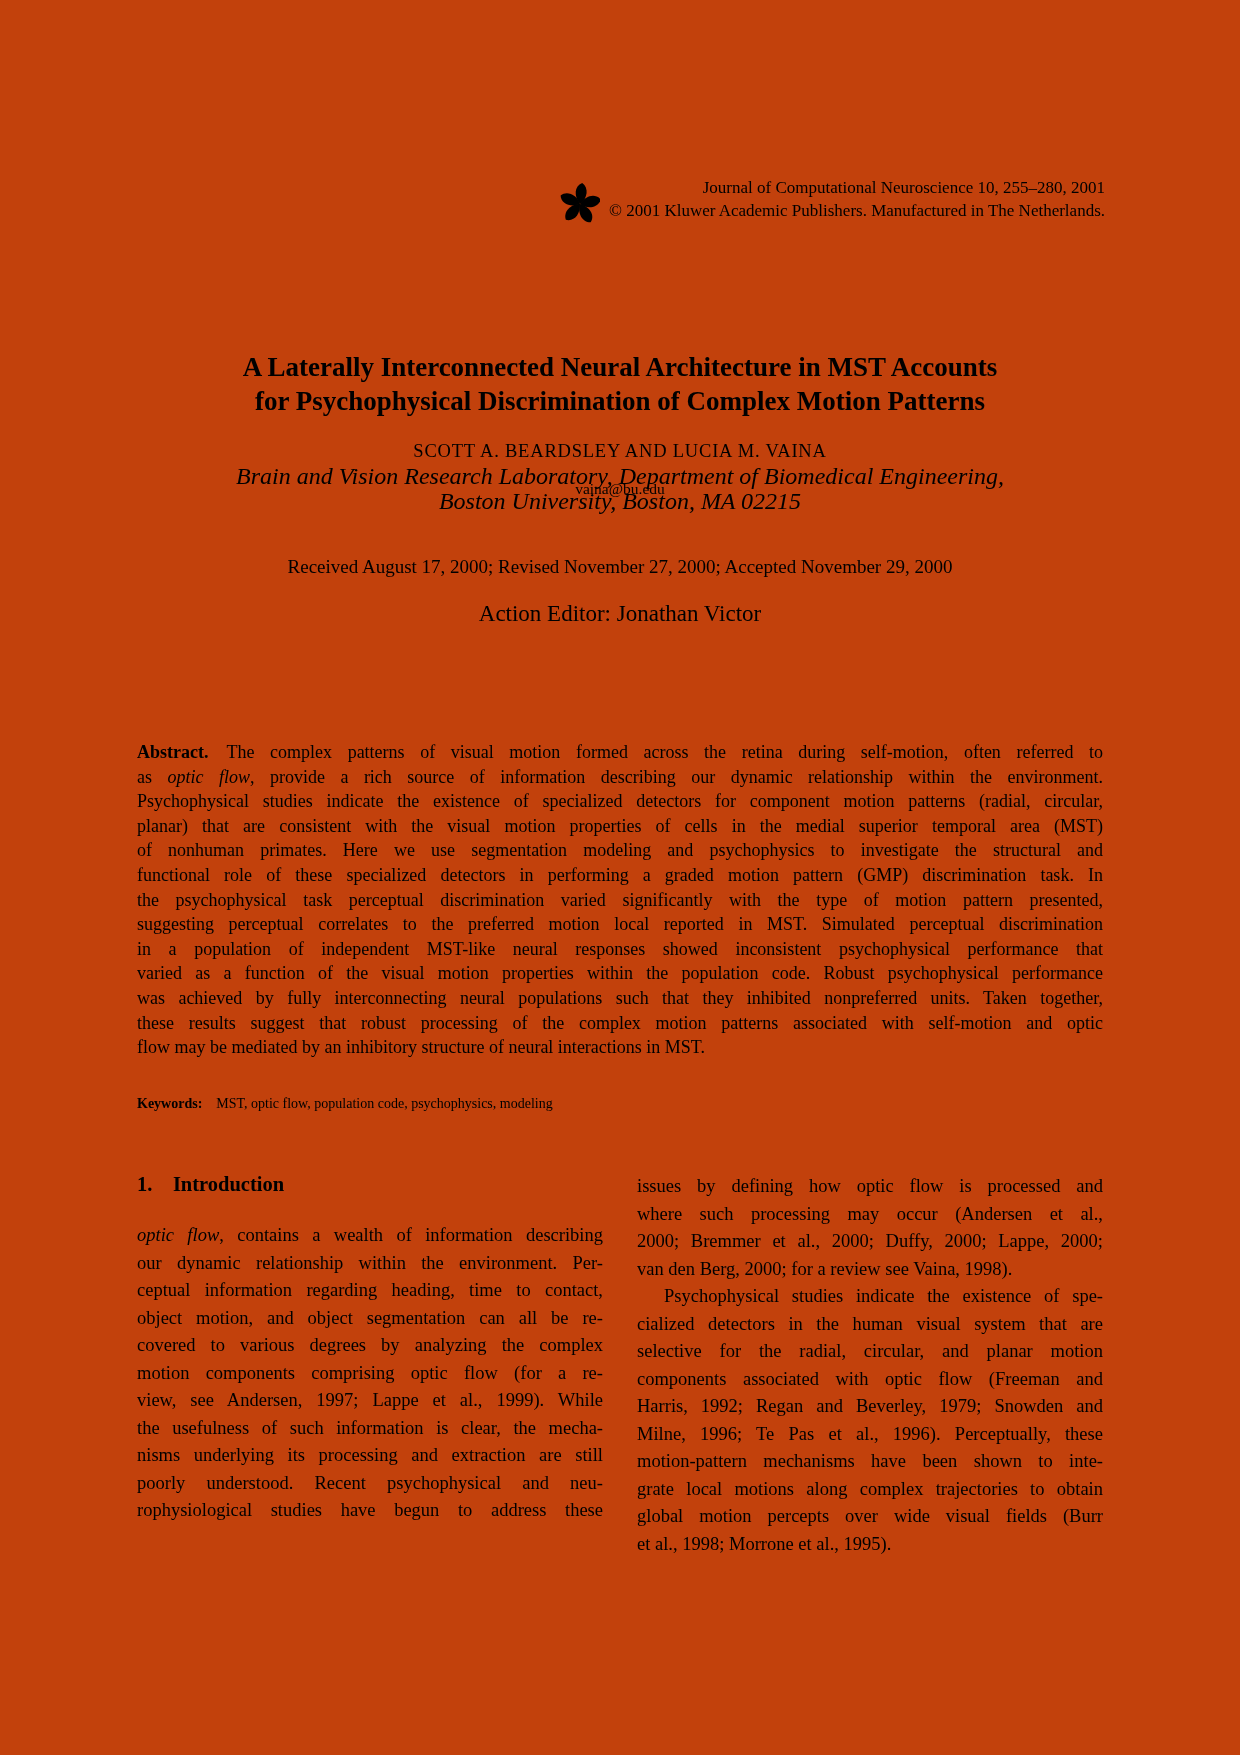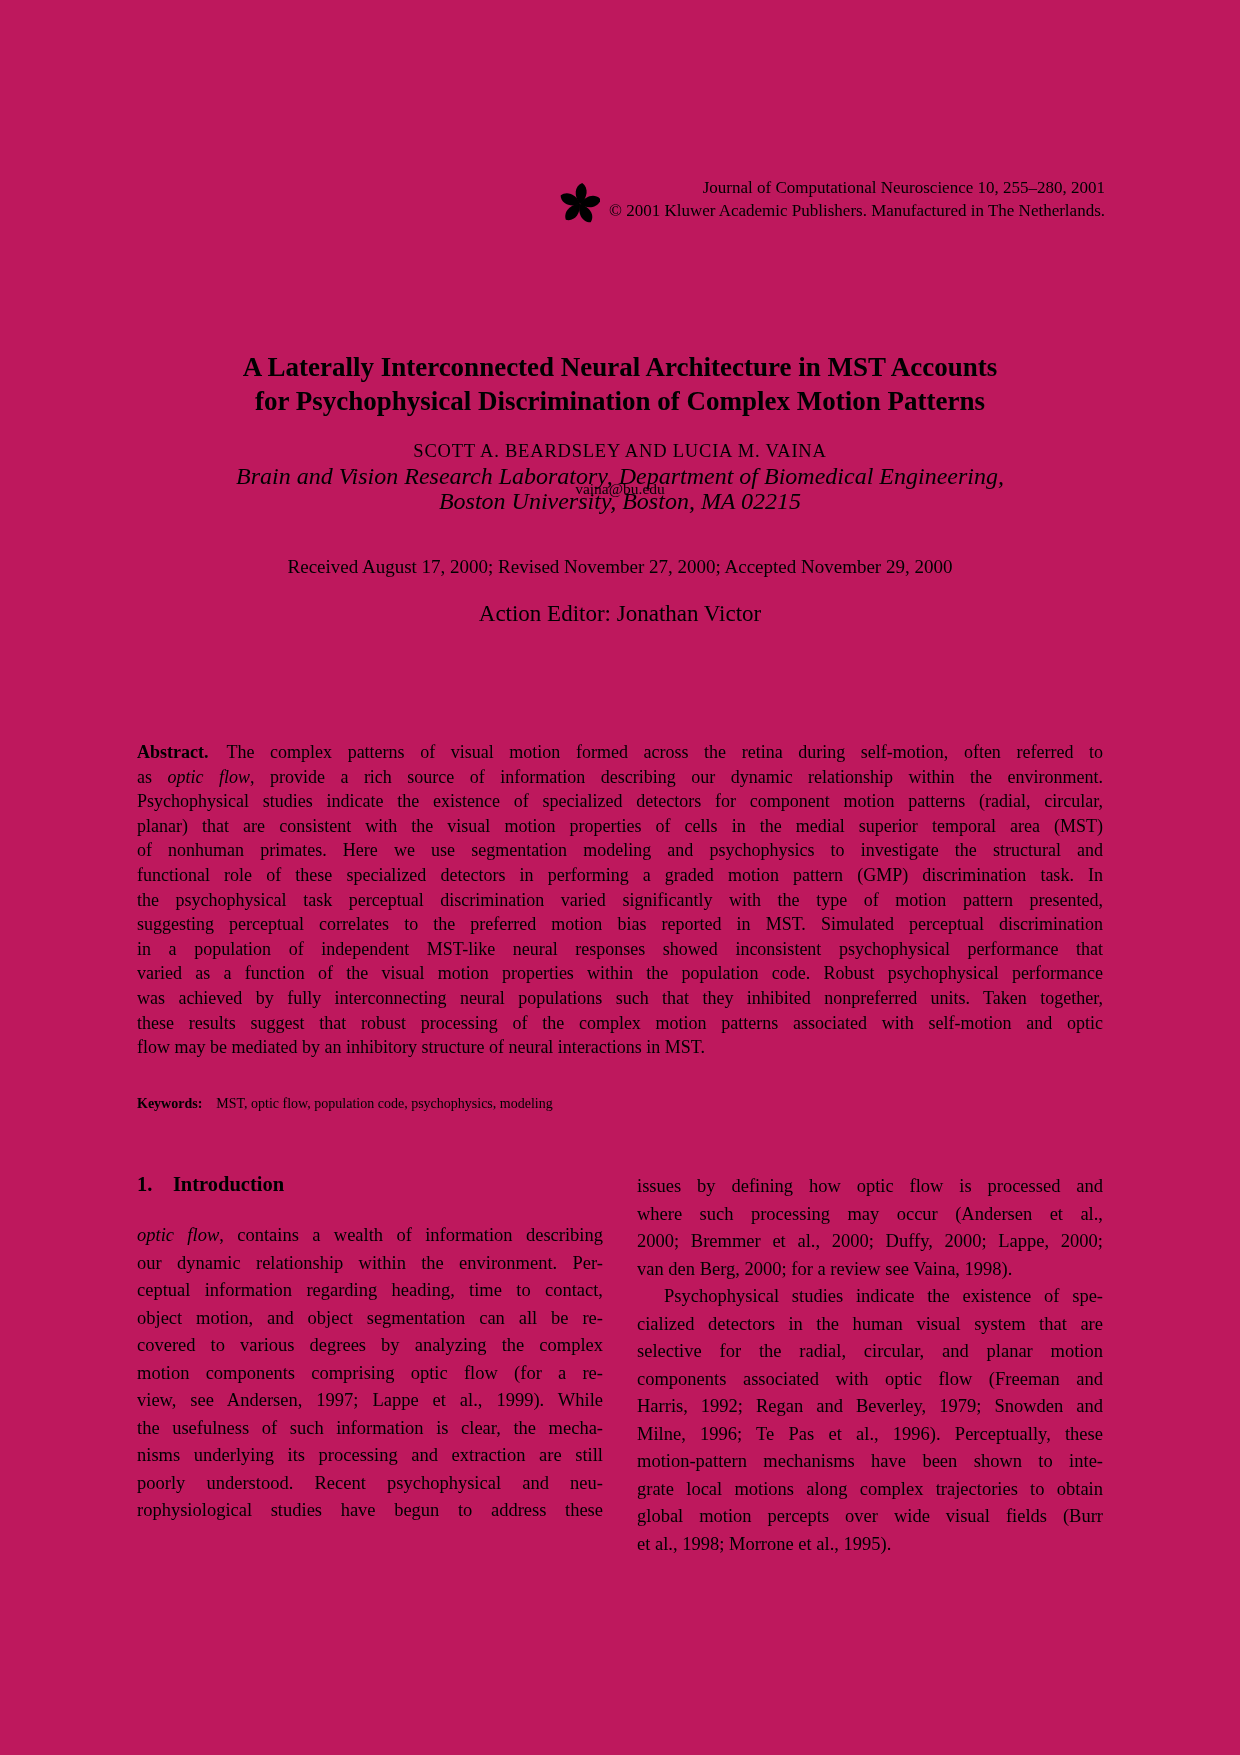--- a/index.html
+++ b/index.html
@@ -1,20 +1,20 @@
 <!DOCTYPE html>
 <html><head>
 <meta charset="utf-8">
 <style>
   html,body { margin:0; padding:0; background:#9a9a9a; }
   .page {
     position:relative;
     width:1240px; height:1755px;
     margin:0 auto;
-    background:#be185d;
+    background:#c2410c;
     color:#000;
     font-family:"Liberation Serif","DejaVu Serif",serif;
     overflow:hidden;
   }
   
   .hdr-logo { position:absolute; left:560px; top:182px; width:40px; height:44px; }
   .hdr-text {
     position:absolute; top:176px; right:135px;
     text-align:right; font-size:17px; line-height:23px;
     white-space:nowrap;
@@ -106,21 +106,21 @@
   <div class="action-editor">Action Editor: Jonathan Victor</div>
 
   <div class="abstract">
       <div class="tl"><b>Abstract.</b> The complex patterns of visual motion formed across the retina during self-motion, often referred to</div>
       <div class="tl">as <i>optic flow</i>, provide a rich source of information describing our dynamic relationship within the environment.</div>
       <div class="tl">Psychophysical studies indicate the existence of specialized detectors for component motion patterns (radial, circular,</div>
       <div class="tl">planar) that are consistent with the visual motion properties of cells in the medial superior temporal area (MST)</div>
       <div class="tl">of nonhuman primates. Here we use segmentation modeling and psychophysics to investigate the structural and</div>
       <div class="tl">functional role of these specialized detectors in performing a graded motion pattern (GMP) discrimination task. In</div>
       <div class="tl">the psychophysical task perceptual discrimination varied significantly with the type of motion pattern presented,</div>
-      <div class="tl">suggesting perceptual correlates to the preferred motion bias reported in MST. Simulated perceptual discrimination</div>
+      <div class="tl">suggesting perceptual correlates to the preferred motion local reported in MST. Simulated perceptual discrimination</div>
       <div class="tl">in a population of independent MST-like neural responses showed inconsistent psychophysical performance that</div>
       <div class="tl">varied as a function of the visual motion properties within the population code. Robust psychophysical performance</div>
       <div class="tl">was achieved by fully interconnecting neural populations such that they inhibited nonpreferred units. Taken together,</div>
       <div class="tl">these results suggest that robust processing of the complex motion patterns associated with self-motion and optic</div>
       <div class="tl last">flow may be mediated by an inhibitory structure of neural interactions in MST.</div>
     </div>
 
   <div class="keywords"><b>Keywords:</b> MST, optic flow, population code, psychophysics, modeling</div>
 
   <div class="sec-heading"><b>1. Introduction</b></div>

